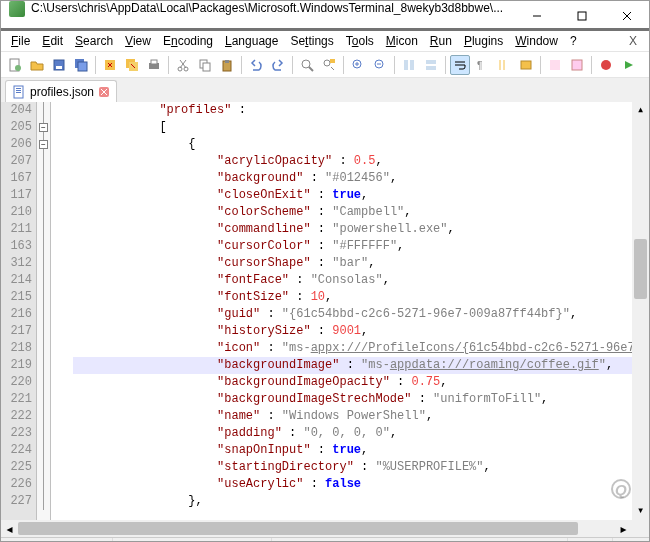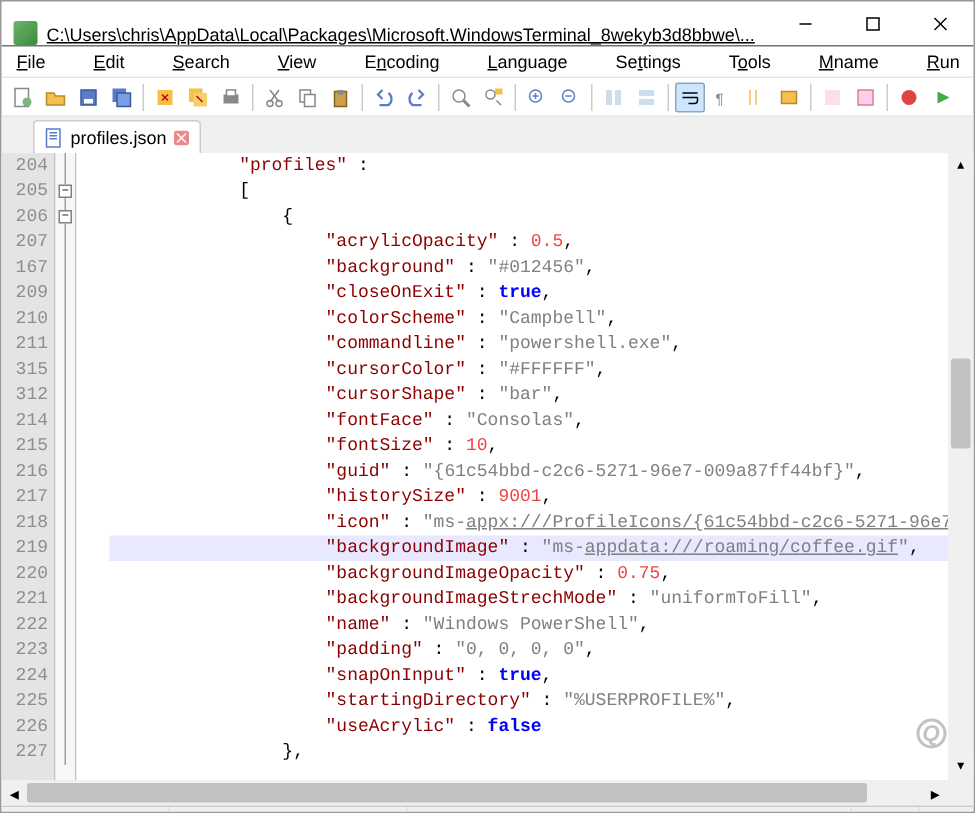--- a/index.html
+++ b/index.html
@@ -1,31 +1,31 @@
 <!DOCTYPE html>
 <html><head>
 <meta charset="utf-8">
 <style>
 * { box-sizing: border-box; margin: 0; padding: 0; }
 body { font-family: "Segoe UI", Tahoma, sans-serif; font-size: 12px; background: #fff; width: 650px; height: 542px; overflow: hidden; border: 1px solid #999; position: relative; }
-.titlebar { height: 30px; display: flex; align-items: flex-end; padding: 0 0 0 8px; border-bottom: 1px solid #737373; text-decoration: underline; }
+.titlebar { height: 30px; display: flex; align-items: flex-start; padding: 0 0 0 8px; border-bottom: 3px solid #737373; }
 .titlebar .app-icon { width: 16px; height: 16px; background: linear-gradient(135deg,#6eb56e,#3a8a3a); border-radius: 2px; margin-right: 6px; flex-shrink: 0; }
 .titlebar .title { flex: 1; font-size: 12px; color: #000; white-space: nowrap; overflow: hidden; text-overflow: ellipsis; }
 .win-controls { display: flex; }
 .win-controls .btn { width: 45px; height: 29px; display: flex; align-items: center; justify-content: center; color: #000; font-size: 10px; }
-.menubar { height: 21px; display: flex; align-items: center; padding: 0 4px; border-bottom: 1px solid #e5e5e5; font-size: 12px; gap: 20px; }
+.menubar { height: 21px; display: flex; align-items: center; padding: 0 4px; border-bottom: 1px solid #e5e5e5; font-size: 12px; }
 .menubar .menu-item { padding: 1px 6px; cursor: default; }
 .menubar .menu-item u { text-decoration: underline; }
 .menubar .spacer { flex: 1; }
 .menubar .menu-x { padding: 1px 8px; color: #555; }
 .toolbar { height: 26px; display: flex; align-items: center; padding: 0 4px; gap: 2px; border-bottom: 1px solid #e5e5e5; }
 .tb-btn { width: 20px; height: 20px; display: flex; align-items: center; justify-content: center; border: 1px solid transparent; border-radius: 2px; }
 .tb-sep { width: 1px; height: 18px; background: #ccc; margin: 0 2px; }
 .tabbar { height: 24px; display: flex; align-items: flex-end; padding: 0 4px; background: #f0f0f0; }
-.tab { height: 22px; display: flex; align-items: center; padding: 0 6px; background: #fff; border: 1px solid #ccc; border-bottom: none; border-radius: 3px 3px 0 0; font-size: 12px; gap: 4px; margin-left: 17px; }
+.tab { height: 22px; display: flex; align-items: center; padding: 0 6px; background: #fff; border: 1px solid #ccc; border-bottom: none; border-radius: 3px 3px 0 0; font-size: 12px; gap: 4px; }
 .tab .file-icon { width: 14px; height: 14px; display: flex; align-items: center; justify-content: center; }
 .tab .close-icon { width: 12px; height: 12px; display: flex; align-items: center; justify-content: center; color: #c04040; }
 .editor { display: flex; height: 418px; background: #fff; font-family: Consolas, "Courier New", monospace; font-size: 12px; line-height: 17px; position: relative; }
 .gutter-ln { width: 36px; text-align: right; color: #8e8e8e; padding-right: 4px; background: #e4e4e4; border-right: 1px solid #c0c0c0; user-select: none; }
 .gutter-fold { width: 14px; background: #f7f7f7; border-right: 1px solid #c0c0c0; position: relative; }
 .fold-line { position: absolute; left: 6px; top: 0; width: 1px; background: #a0a0a0; }
 .fold-box { position: absolute; left: 2px; width: 9px; height: 9px; border: 1px solid #808080; background: #fff; font-size: 8px; line-height: 7px; text-align: center; color: #000; }
 .gutter-marker { width: 18px; background: #fff; position: relative; }
 .code { flex: 1; overflow: hidden; padding-left: 4px; white-space: pre; position: relative; }
 .code-line { height: 17px; position: relative; }
@@ -80,21 +80,21 @@
 
 <div class="menubar">
   <div class="menu-item"><u>F</u><span>ile</span></div>
   <div class="menu-item"><u>E</u><span>dit</span></div>
   <div class="menu-item"><u>S</u><span>earch</span></div>
   <div class="menu-item"><u>V</u><span>iew</span></div>
   <div class="menu-item">E<u>n</u><span>coding</span></div>
   <div class="menu-item"><u>L</u><span>anguage</span></div>
   <div class="menu-item">Se<u>t</u><span>tings</span></div>
   <div class="menu-item">T<u>o</u><span>ols</span></div>
-  <div class="menu-item"><u>M</u><span>name</span></div>
+  <div class="menu-item"><u>M</u><span>icon</span></div>
   <div class="menu-item"><u>R</u><span>un</span></div>
   <div class="menu-item"><u>P</u><span>lugins</span></div>
   <div class="menu-item"><u>W</u><span>indow</span></div>
   <div class="menu-item">?</div>
   <div class="spacer"></div>
   <div class="menu-x">X</div>
 </div>
 
 <div class="toolbar">
   <div class="tb-btn">
@@ -285,24 +285,24 @@
   </div>
 </div>
 
 <div class="editor">
   <div class="gutter-ln" id="gutter-ln">
       <div>204</div>
       <div>205</div>
       <div>206</div>
       <div>207</div>
       <div>167</div>
-      <div>209</div>
+      <div>117</div>
       <div>210</div>
       <div>211</div>
-      <div>315</div>
+      <div>163</div>
       <div>312</div>
       <div>214</div>
       <div>215</div>
       <div>216</div>
       <div>217</div>
       <div>218</div>
       <div>219</div>
       <div>220</div>
       <div>221</div>
       <div>222</div>

